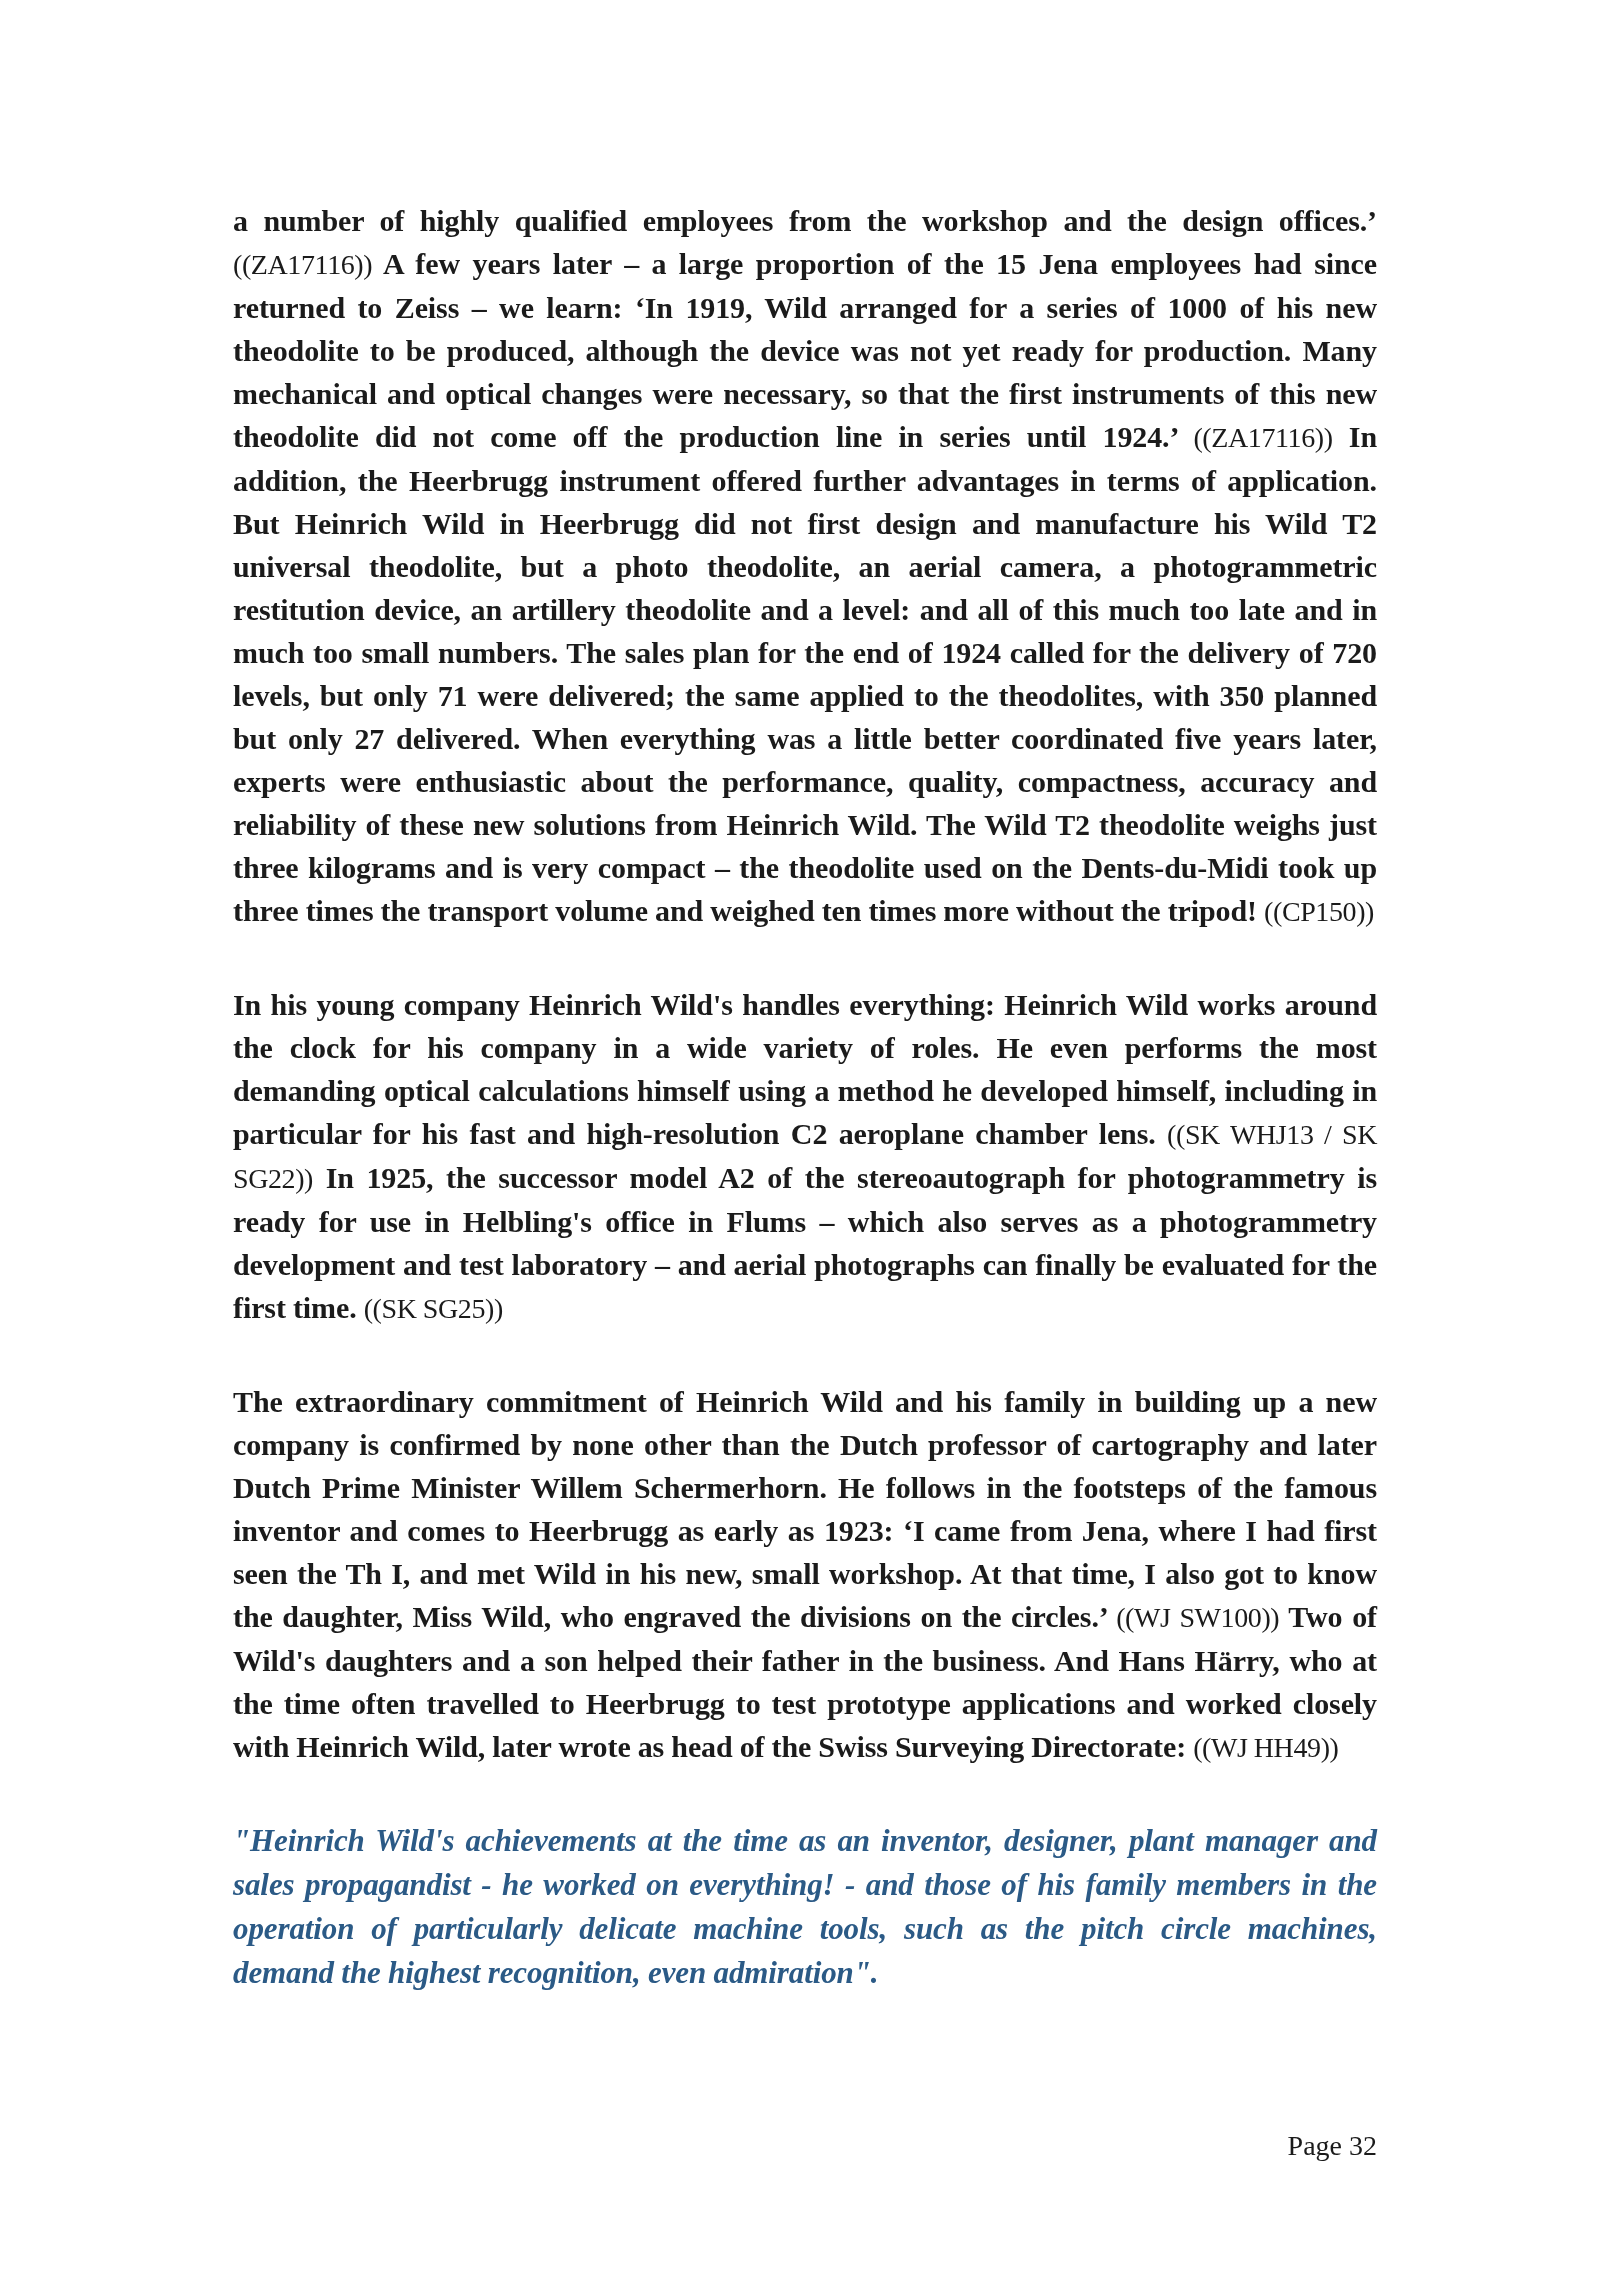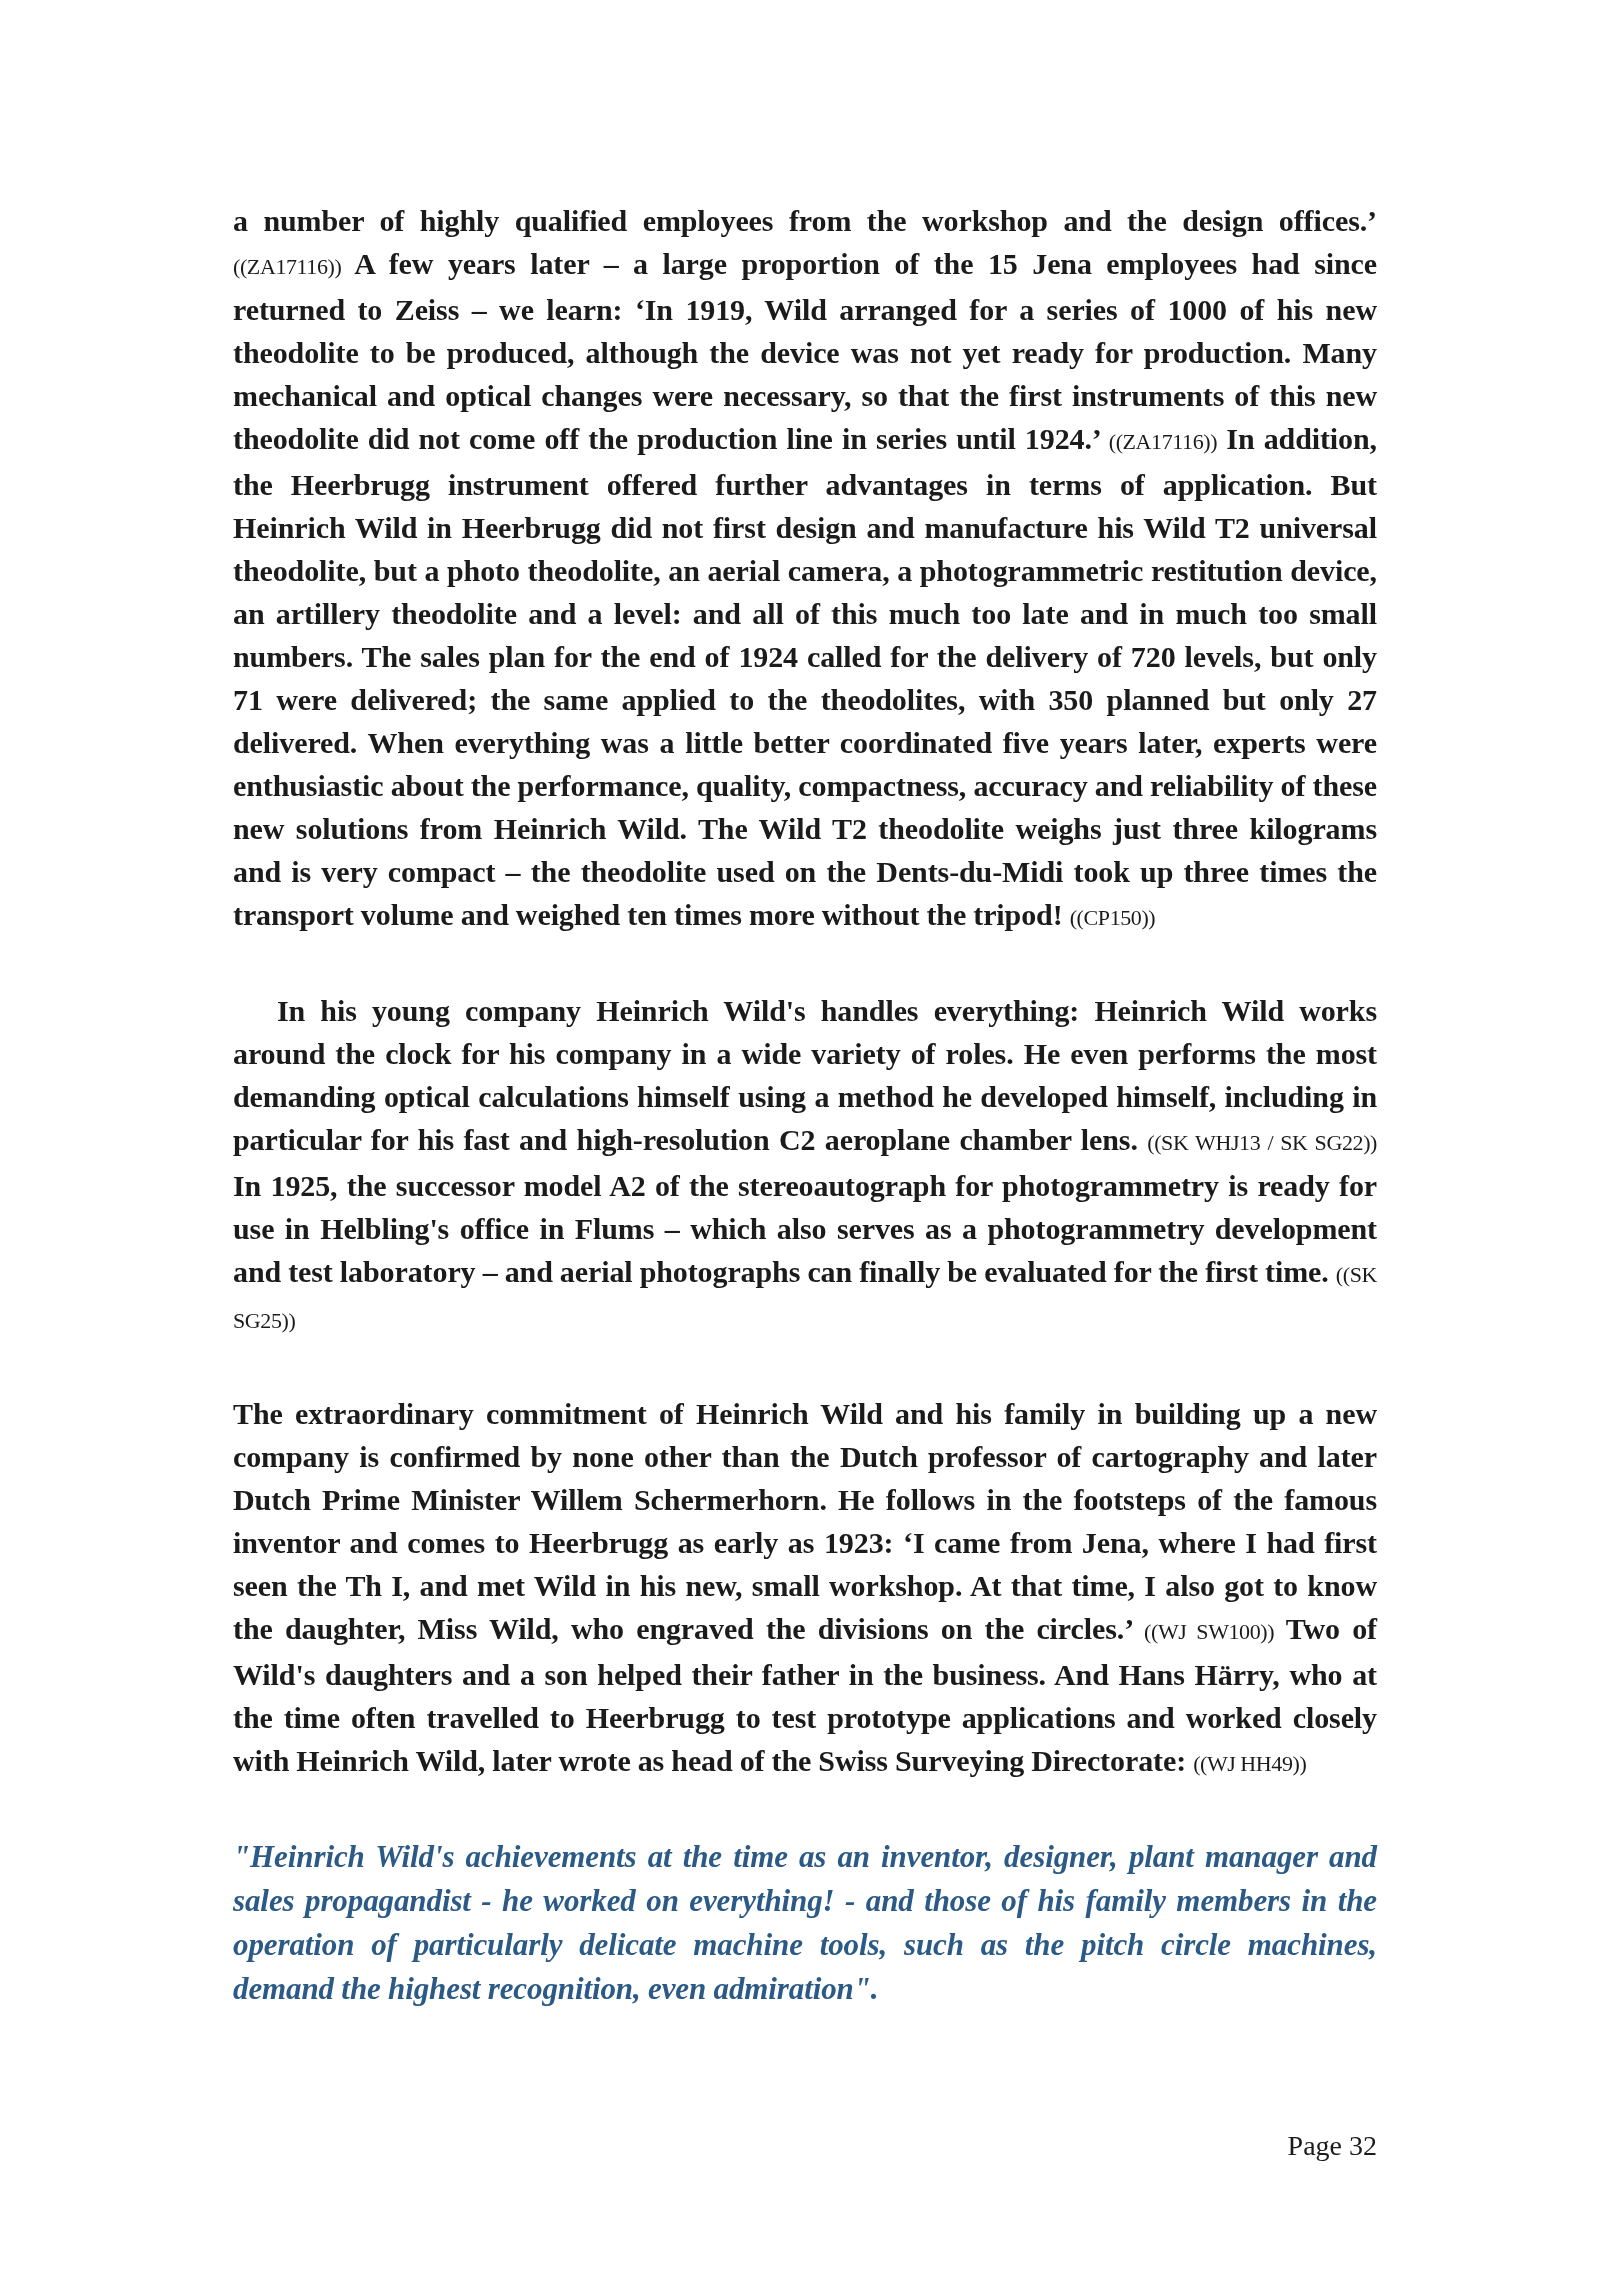--- a/index.html
+++ b/index.html
@@ -30,24 +30,23 @@
     word-spacing: -0.3px;
   }
   p.para:last-child {
     margin-bottom: 0;
   }
   .seg-normal {
     font-weight: bold;
   }
   .seg-bold {
     font-weight: bold;
-    margin-left: 44px;
   }
   .seg-citation {
-    font-size: 22px;
+    font-size: 28px;
     letter-spacing: -0.4px;
   }
   p.quote {
     font-size: 31px;
     line-height: 44px;
     font-weight: bold;
     font-style: italic;
   }
   .footer {
     position: absolute;

